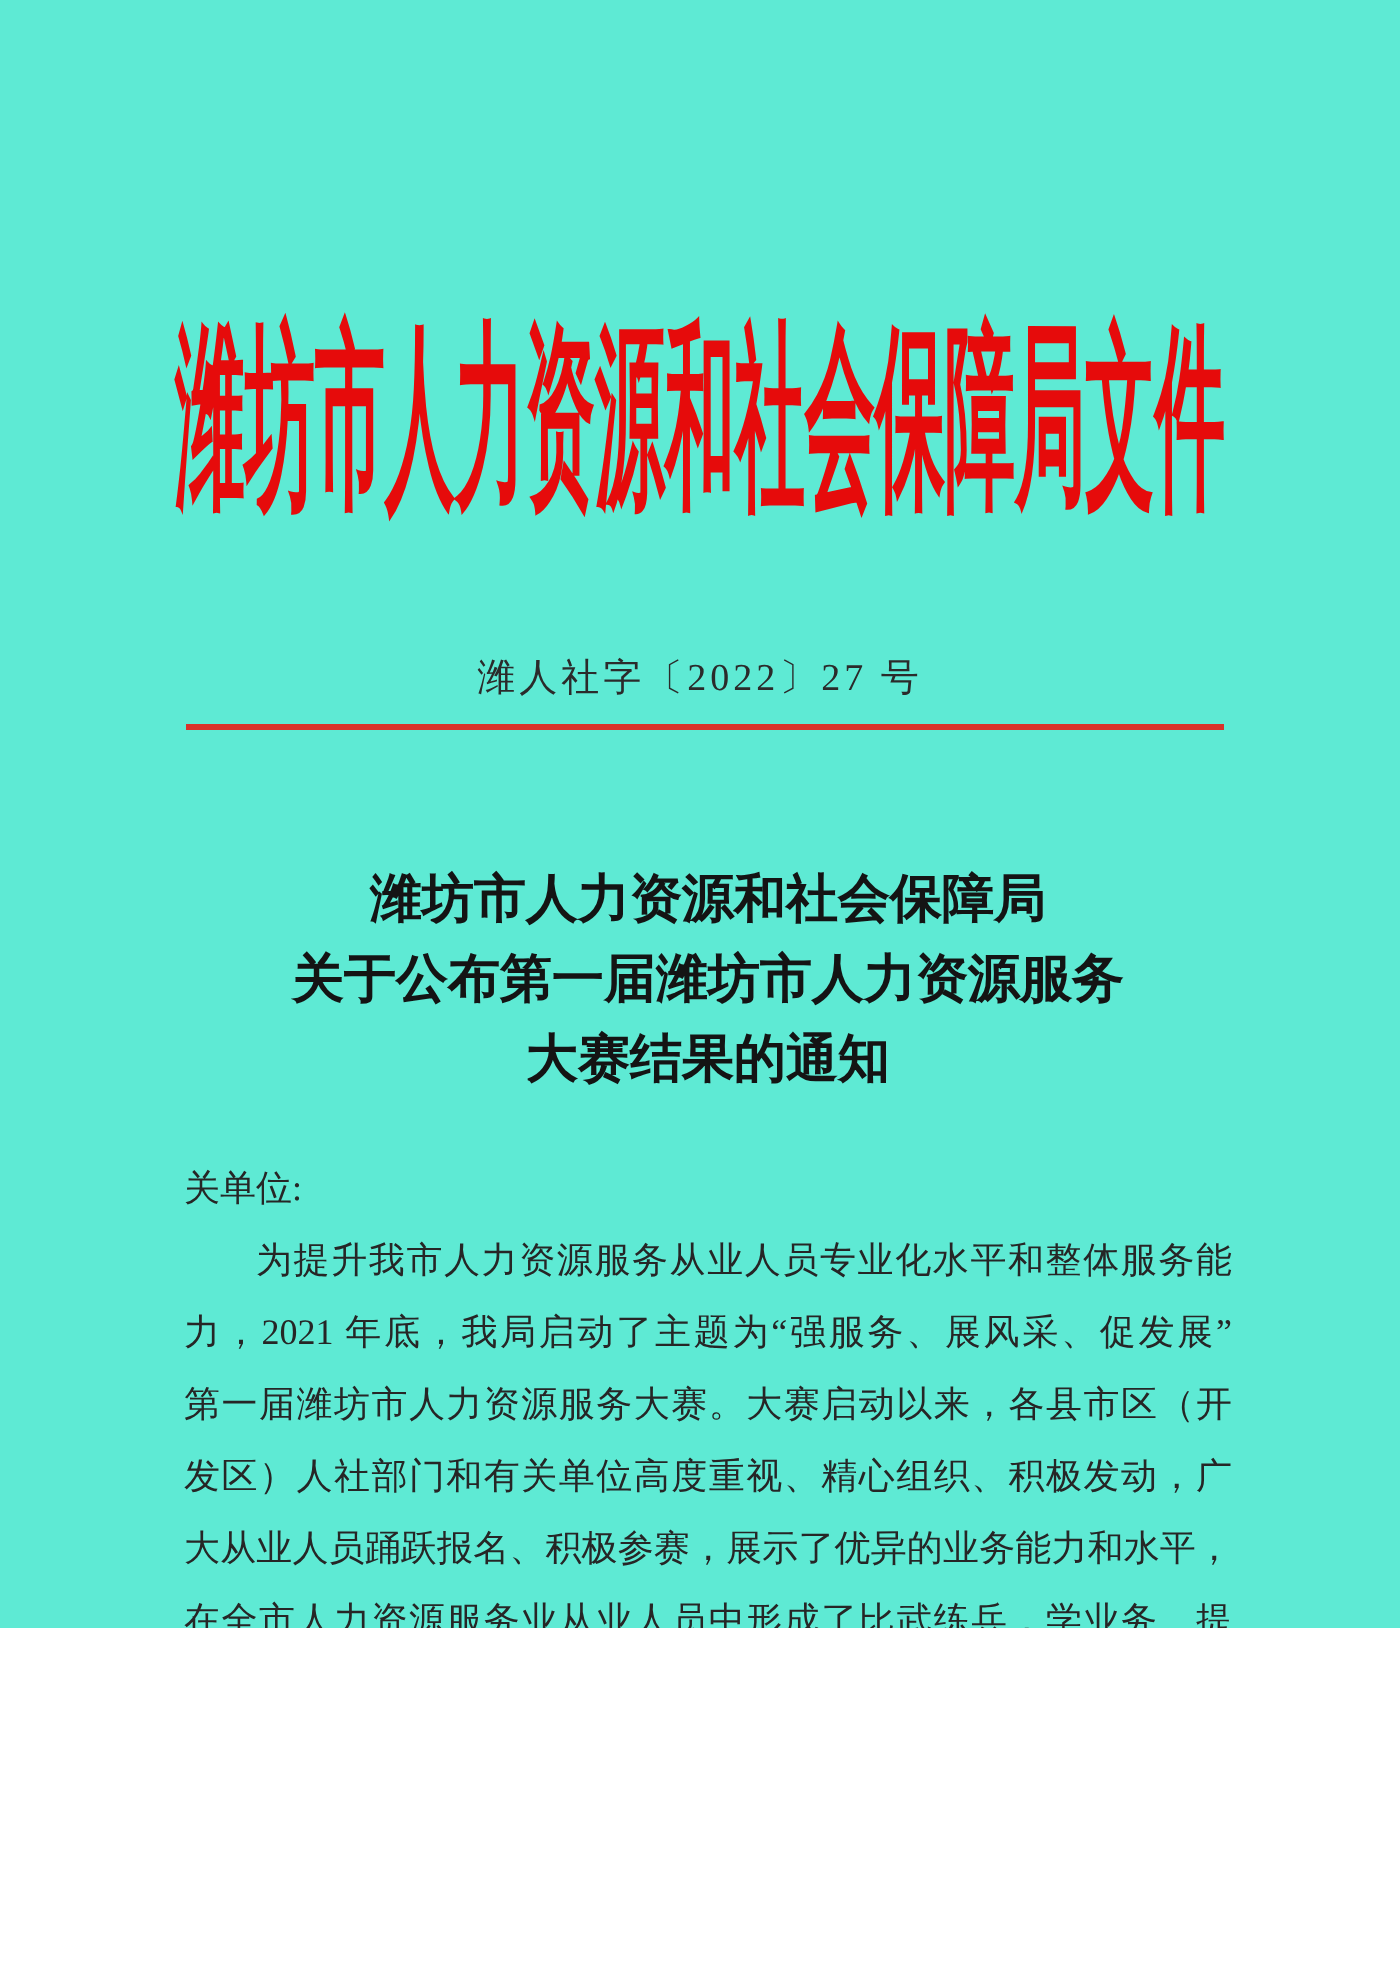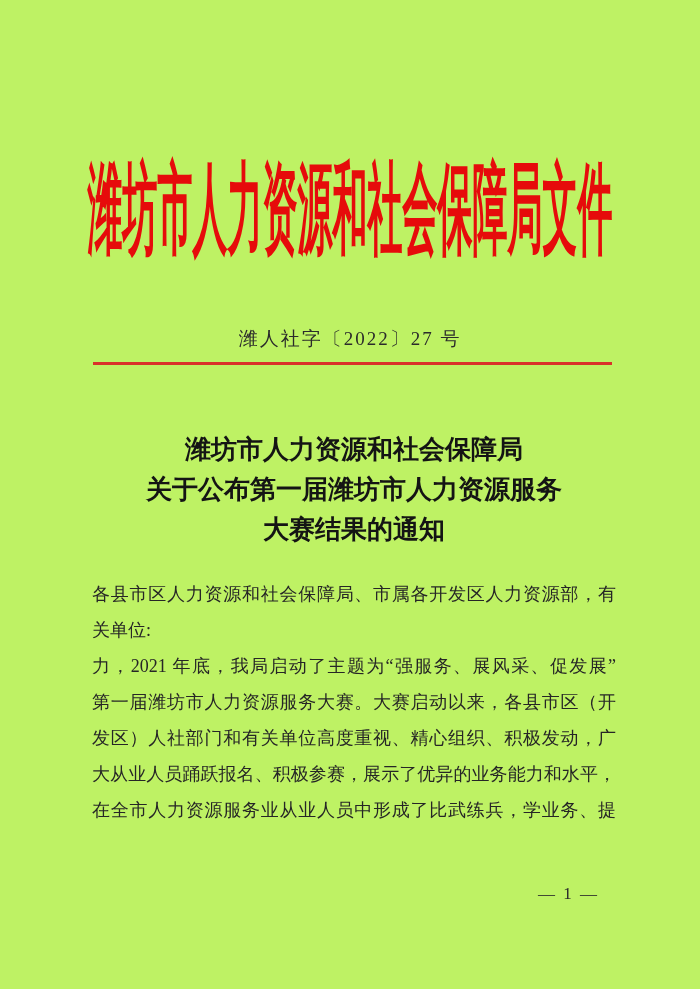--- a/index.html
+++ b/index.html
@@ -5,22 +5,22 @@
   :root {
     --header-red: #e60b0b;
     --rule-red: #d9322a;
     --body-text: #262626;
   }
   * { margin: 0; padding: 0; box-sizing: border-box; }
   html, body { background: #fff; }
   .page {
     position: relative;
     width: 700px;
-    height: 989px;
-    background: #bef264;
+    height: 814px;
+    background: #5eead4;
     overflow: hidden;
     font-family: "Liberation Serif", serif;
   }
   
   .agency-header {
     position: absolute;
     top: 156px;
     left: 0;
     width: 100%;
     display: flex;
@@ -116,22 +116,22 @@
 
   <div class="red-rule"></div>
 
   <div class="document-title">
     <div>潍坊市人力资源和社会保障局</div>
     <div>关于公布第一届潍坊市人力资源服务</div>
     <div>大赛结果的通知</div>
   </div>
 
   <div class="body-text">
-    <div class="body-line">各县市区人力资源和社会保障局、市属各开发区人力资源部，有</div>
     <div class="body-line short">关单位:</div>
+    <div class="body-line indent">为提升我市人力资源服务从业人员专业化水平和整体服务能</div>
     <div class="body-line">力，2021 年底，我局启动了主题为“强服务、展风采、促发展”</div>
     <div class="body-line">第一届潍坊市人力资源服务大赛。大赛启动以来，各县市区（开</div>
     <div class="body-line">发区）人社部门和有关单位高度重视、精心组织、积极发动，广</div>
     <div class="body-line">大从业人员踊跃报名、积极参赛，展示了优异的业务能力和水平，</div>
     <div class="body-line">在全市人力资源服务业从业人员中形成了比武练兵，学业务、提</div>
   </div>
 
   <div class="page-number">— 1 —</div>
 
 </div>

